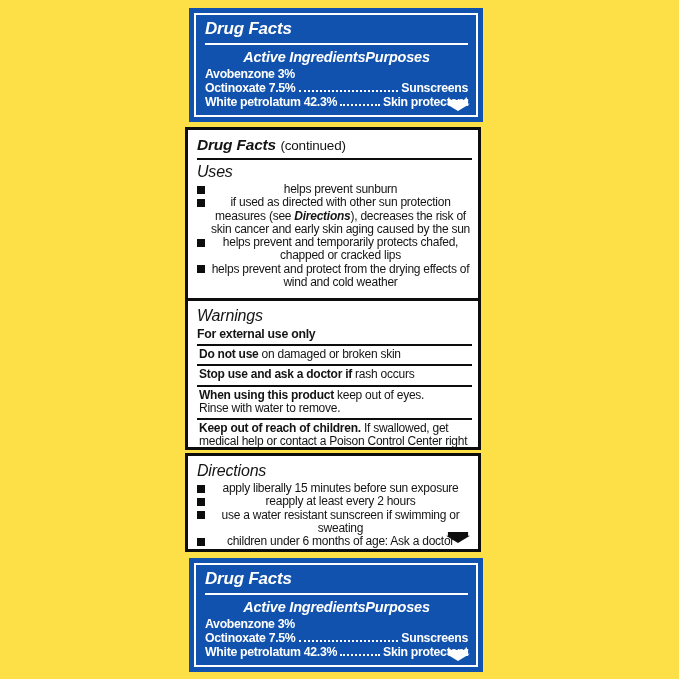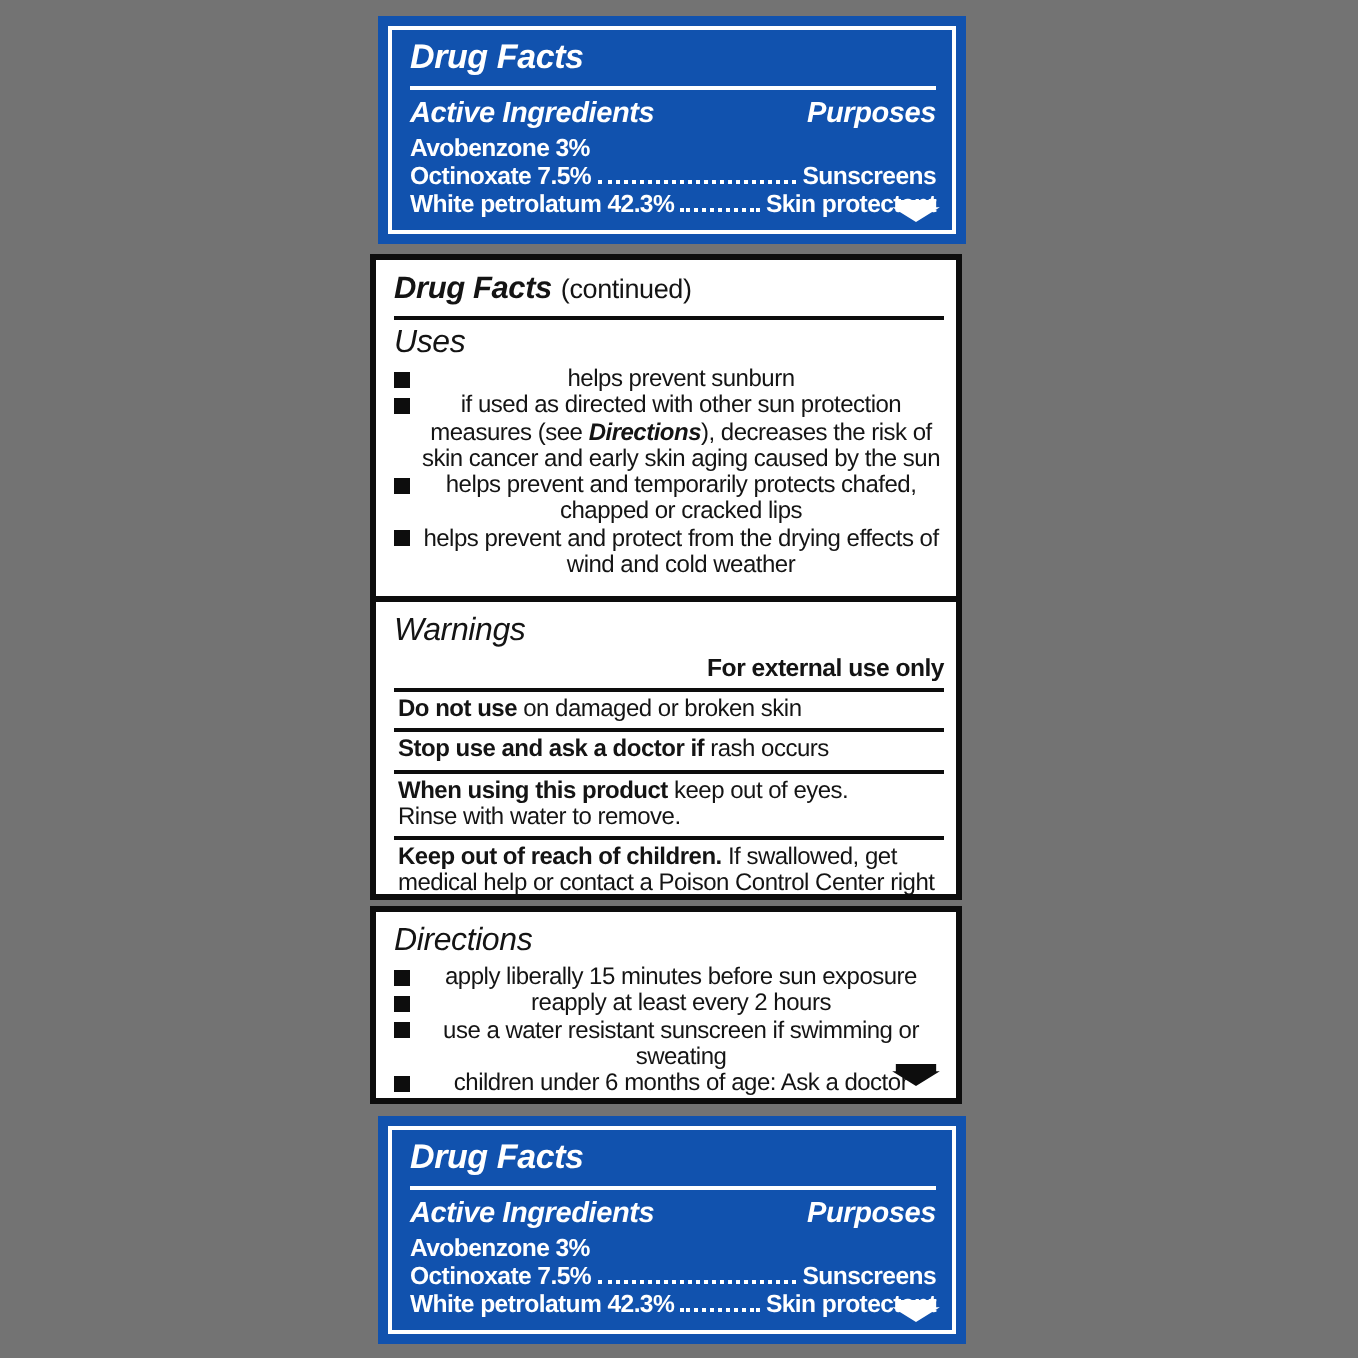--- a/index.html
+++ b/index.html
@@ -1,31 +1,31 @@
 <!DOCTYPE html>
 <html><head>
 <meta charset="utf-8">
 <style>
   html,body{margin:0;padding:0;background:#fff;}
   .stage{
-    position:relative;width:679px;height:679px;background:#737373;
+    position:relative;width:679px;height:679px;background:#fde047;
     font-family:"Liberation Sans",sans-serif;color:#141414;overflow:hidden;
   }
   
   .blue-panel{
     position:absolute;left:189px;width:294px;height:114px;
     background:#1152ae;padding:5px;box-sizing:border-box;
   }
   .blue-panel .bp-inner{
     position:relative;border:2px solid #ffffff;height:100%;box-sizing:border-box;
     padding:1px 8px 2px 9px;color:#ffffff;display:flex;flex-direction:column;
   }
   .bp-title{font-size:17px;font-weight:bold;font-style:italic;letter-spacing:-0.2px;padding:3px 0 4px;}
   .bp-rule{border-top:2px solid #ffffff;margin:0 0 2px 0;}
-  .bp-cols{display:flex;justify-content:space-between;font-size:14.5px;font-weight:bold;font-style:italic;letter-spacing:-0.2px;padding:2px 0 2px;}
+  .bp-cols{display:flex;justify-content:center;font-size:14.5px;font-weight:bold;font-style:italic;letter-spacing:-0.2px;padding:2px 0 2px;}
   .bp-row{display:flex;font-size:12.3px;font-weight:bold;line-height:14px;letter-spacing:-0.3px;}
   .bp-leader{flex:1;border-bottom:2px dotted #ffffff;margin:0 3px 3px 3px;}
   .bp-row.no-dots .bp-leader{border-bottom:none;}
   .bp-arrow{position:absolute;right:6px;bottom:4px;width:24px;height:11px;color:#ffffff;}
   .panel-top{top:8px;}
   .panel-bottom{top:558px;}
   
   .wbox{
     position:absolute;left:185px;width:296px;background:#ffffff;
     border:3px solid #0d0d0d;box-sizing:border-box;
@@ -35,21 +35,21 @@
   .box-warnings{top:298px;height:152px;}
   .box-directions{top:453px;height:99px;}
   .cont-header{padding:3px 0 4px;border-bottom:2px solid #0d0d0d;}
   .cont-title{font-size:15.5px;font-weight:bold;font-style:italic;letter-spacing:-0.2px;}
   .cont-suffix{font-size:13.5px;letter-spacing:-0.2px;}
   .sec-heading{font-size:16px;font-weight:normal;font-style:italic;letter-spacing:-0.2px;padding:3px 0 2px;}
   .bullet{display:flex;font-size:12px;line-height:13.3px;letter-spacing:-0.25px;}
   .bullet .sq{flex:none;width:8px;height:8px;background:#0d0d0d;margin:2.5px 4px 0 0;}
   .bullet .txt{flex:1;text-align:center;}
   .em-word{font-weight:bold;font-style:italic;}
-  .warn-external{font-size:12.3px;font-weight:bold;letter-spacing:-0.25px;padding:0 0 3px;text-align:right;}
+  .warn-external{font-size:12.3px;font-weight:bold;letter-spacing:-0.25px;padding:0 0 3px;}
   .warn-row{border-top:2px solid #0d0d0d;padding:2px 2px 3px;font-size:12px;line-height:13.3px;letter-spacing:-0.25px;}
   .warn-row b{letter-spacing:-0.25px;}
   .dir-arrow{position:absolute;right:8px;bottom:6px;width:24px;height:11px;color:#0d0d0d;}
   .arrow-svg{display:block;width:100%;height:100%;}
 </style>
 </head>
 <body>
 
 <div class="stage">
 

